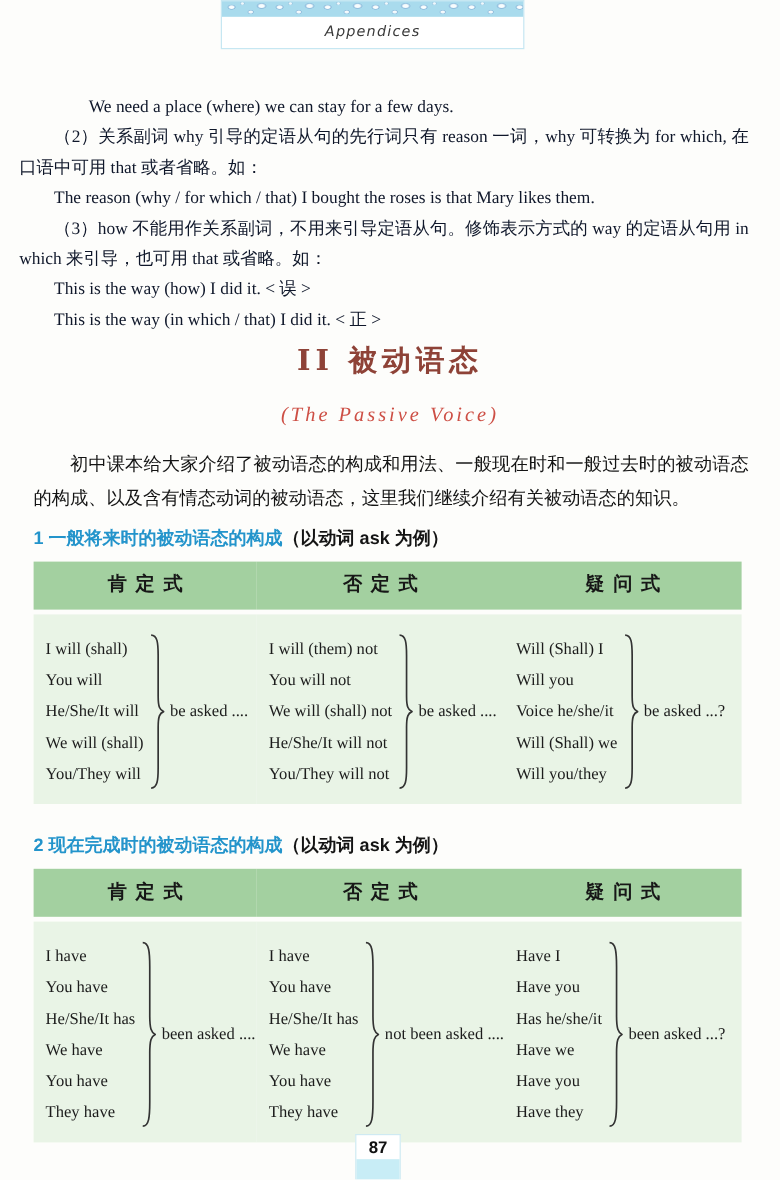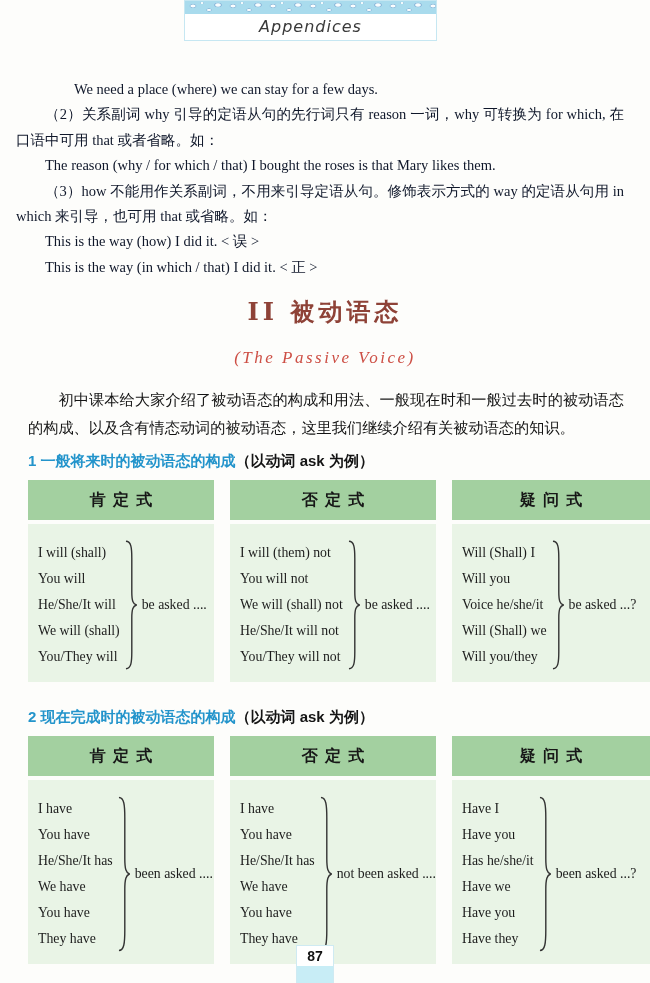--- a/index.html
+++ b/index.html
@@ -28,39 +28,39 @@
       radial-gradient(ellipse 3px 2px at 17px 2px,  rgba(255,255,255,.85) 35%, rgba(130,170,210,.45) 60%, rgba(130,170,210,0) 75%),
       radial-gradient(ellipse 6px 3.5px at 33px 4px, rgba(255,255,255,.92) 35%, rgba(120,160,205,.5) 60%, rgba(120,160,205,0) 75%);
     background-size:40px 13px;
     background-repeat:repeat;
   }
   .banner .btitle{
     height:26px;line-height:25px;
     text-align:center;
     font-family:"DejaVu Sans",sans-serif;
     font-style:italic;
-    font-size:16px;
+    font-size:12px;
     letter-spacing:1px;
     color:#3a3a3a;
   }
   
   .intro{
     margin:36px 26px 0 16px;
     font-size:14.5px;
     line-height:25.4px;
     color:#0f172a;
     text-align:justify;
   }
   .intro p{margin:0;}
   .intro p.para{text-indent:2em;}
   .intro p.example{padding-left:2em;text-indent:0;text-align:left;}
   .intro p.example.deep{padding-left:4em;}
   
   .main-title{
-    margin-top:16px;
+    margin-top:4px;
     text-align:center;
     font-family:"DejaVu Serif","Liberation Serif",serif;
     font-weight:bold;
     font-size:24px;
     letter-spacing:4px;
     color:#8e4237;
   }
   .sub-title{
     margin-top:20px;
     text-align:center;
@@ -87,21 +87,21 @@
     line-height:22px;
     color:#141414;
   }
   .sec-head .blue{color:#2394cb;}
   .sec-head.second{margin-top:24px;}
   
   .gtable{margin:8px 0 0 28px;width:598px;}
   .ghead,.gbody{
     display:grid;
     grid-template-columns:186px 206px 198px;
-    column-gap:16px;
+    column-gap:0;
   }
   .gbody{margin-top:4px;}
   .hcell{
     background:#a3d0a0;
     height:40px;line-height:40px;
     text-align:center;
     font-size:16px;
     font-weight:bold;
     letter-spacing:0.45em;
     padding-left:0.45em;

